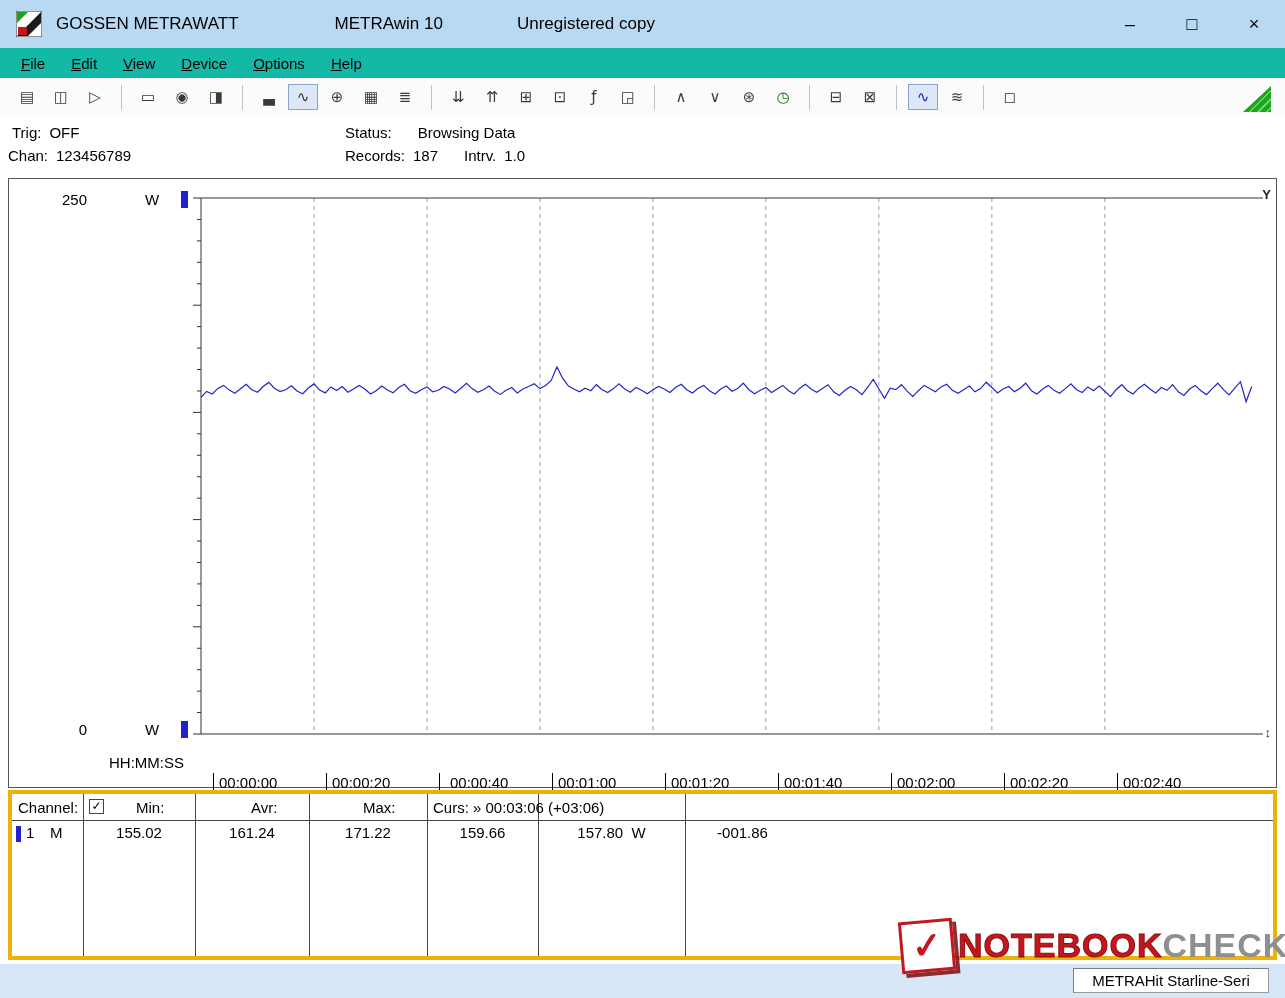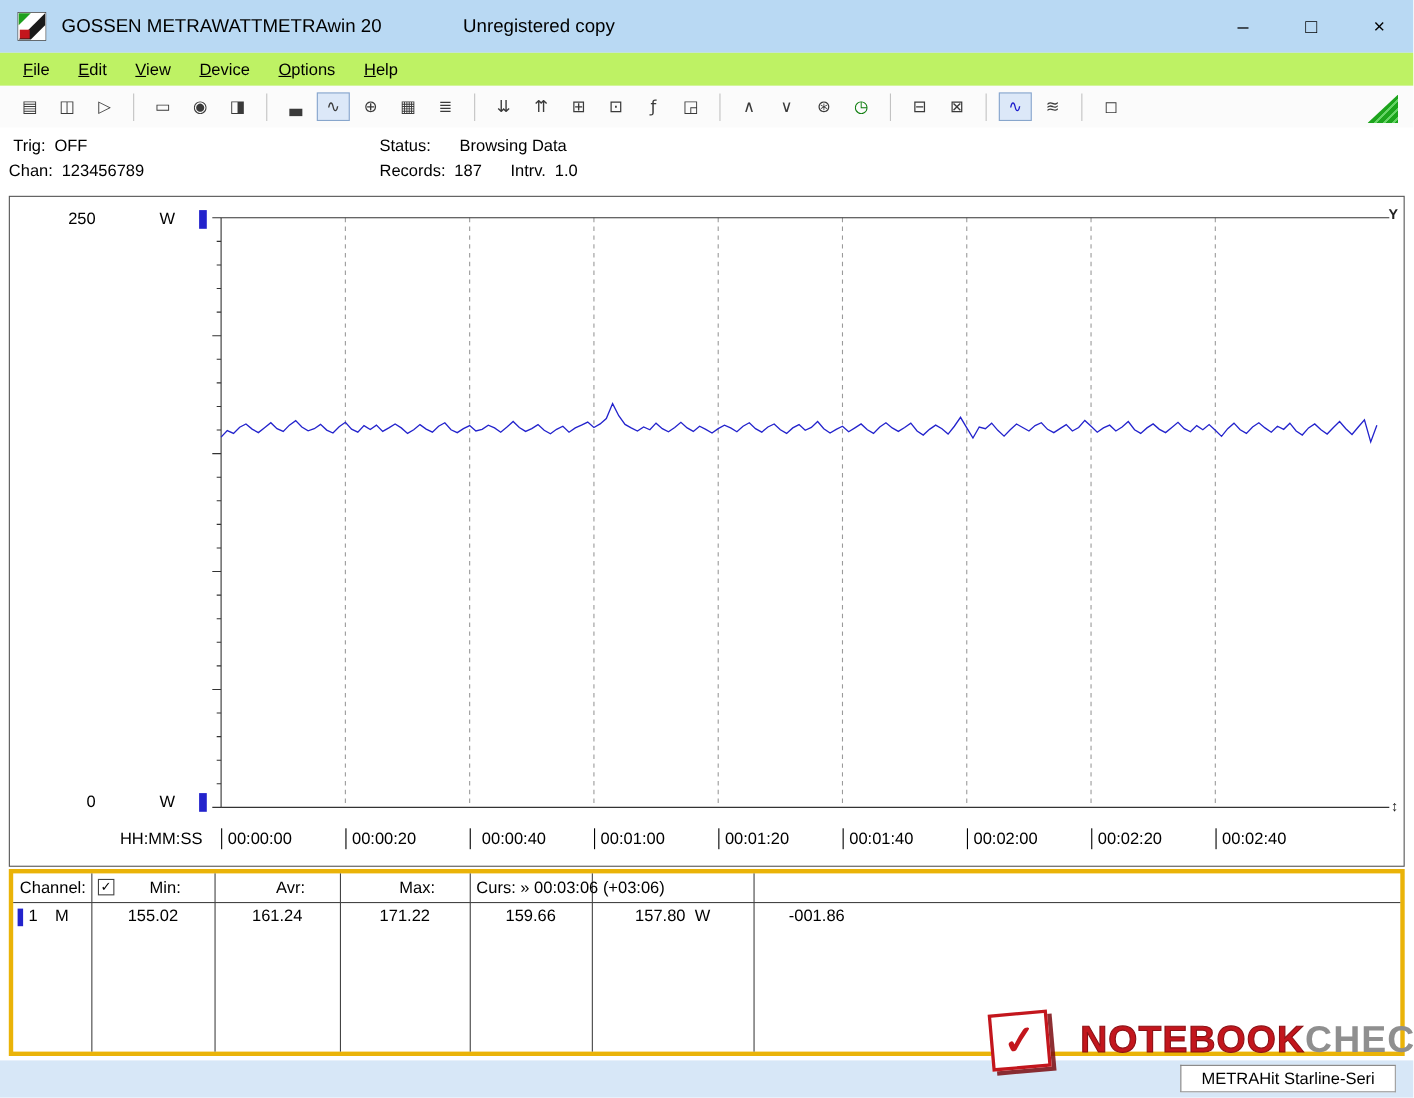--- a/index.html
+++ b/index.html
@@ -3,28 +3,28 @@
 <meta charset="utf-8">
 <style>
   * { box-sizing: border-box; margin: 0; padding: 0; }
   html,body { width:1285px; height:998px; overflow:hidden; }
   body { font-family:"Liberation Sans", sans-serif; background:#ffffff; position:relative; color:#000; }
 
   
   .titlebar { position:absolute; left:0; top:0; width:1285px; height:48px;
     background:#b9d9f3; display:flex; align-items:center; padding-left:16px; font-size:17px; }
   .titlebar .app-logo { width:26px; height:26px; margin-right:14px; flex:0 0 auto; }
-  .titlebar .t1 { }
+  .titlebar .t1 { margin-right:96px; }
   .titlebar .t2 { margin-right:74px; }
   .win-controls { margin-left:auto; display:flex; align-items:center; height:100%; }
   .win-btn { width:62px; height:100%; display:flex; align-items:center; justify-content:center;
     font-size:18px; cursor:default; }
 
   
-  .menubar { position:absolute; left:0; top:48px; width:1285px; height:30px; background:#bef264;
+  .menubar { position:absolute; left:0; top:48px; width:1285px; height:30px; background:#14b8a6;
     display:flex; align-items:center; padding-left:8px; font-size:15px; }
   .menu-item { padding:4px 13px; }
   .menu-item u { text-decoration:underline; }
 
   
   .toolbar { position:absolute; left:0; top:78px; width:1285px; height:38px; background:#fbfbfb;
     display:flex; align-items:center; padding-left:12px; gap:4px; }
   .tbtn { width:30px; height:26px; border:1px solid transparent; background:transparent;
     font-family:"DejaVu Sans", sans-serif; font-size:15px; color:#3a3a3a; line-height:1;
     display:flex; align-items:center; justify-content:center; }
@@ -44,22 +44,22 @@
   
   .chart-panel { position:absolute; left:8px; top:178px; width:1269px; height:610px;
     border:1px solid #555; background:#fff; }
   .ylab { position:absolute; font-size:15px; }
   .ylab.num { width:40px; text-align:right; }
   .chmark { position:absolute; width:7px; height:17px; background:#2323cc; }
   #chart-svg { position:absolute; left:0; top:0; }
   #chart-svg .grid { stroke:#9a9a9a; stroke-width:1; stroke-dasharray:4 4; }
   #chart-svg .axis { stroke:#333; stroke-width:1; }
   .xlabels { position:absolute; left:0; top:0; width:100%; height:100%; pointer-events:none; }
-  .xtick { position:absolute; top:574px; border-left:1px solid #000; padding-left:5px;
-    height:19px; line-height:19px; font-size:15px; white-space:nowrap; }
+  .xtick { position:absolute; top:594px; border-left:1px solid #000; padding-left:5px;
+    height:19px; line-height:19px; font-size:15px; white-space:nowrap;margin-left:12px; }
   .xlab-title { position:absolute; left:100px; top:574px; height:19px; line-height:19px; font-size:15px; }
   .yctrl { position:absolute; font-size:13px; color:#222; }
 
   
   .bottom-panel { position:absolute; left:8px; top:790px; width:1269px; height:170px;
     border:4px solid #eab308; background:#fff; font-size:15px; }
   .vline { position:absolute; top:0; bottom:0; width:1px; background:#444; }
   .hline { position:absolute; left:0; right:0; top:26px; height:1px; background:#444; }
   .bp-cell { position:absolute; white-space:nowrap; }
   .bp-val { position:absolute; top:30px; text-align:center; }
@@ -75,35 +75,35 @@
 
   
   .watermark { position:absolute; left:898px; top:914px; width:375px; height:72px;
     pointer-events:none; z-index:5; }
   .wm-logo { position:absolute; left:2px; top:6px; width:54px; height:52px; background:#fff;
     border:3px solid #c3161d; transform:rotate(-5deg); box-shadow:4px 4px 0 rgba(122,11,15,0.85);
     display:flex; align-items:center; justify-content:center; }
   .wm-check { color:#c3161d; font-size:36px; font-weight:bold; }
   .wm-words { position:absolute; left:60px; top:12px; display:flex; font-size:34px; font-weight:bold;
     letter-spacing:1px; }
-  .wm-red { color:#c3161d;padding-left:24px; -webkit-text-stroke:1px #8a0e13; }
+  .wm-red { color:#c3161d; -webkit-text-stroke:1px #8a0e13; }
   .wm-gray { color:#8f8f8f; }
 </style>
 </head>
 <body>
 
 <div class="titlebar">
   <svg class="app-logo" viewBox="0 0 26 26">
     <rect x="0" y="0" width="26" height="26" fill="#ffffff" stroke="#222" stroke-width="1"></rect>
     <polygon points="1,25 25,1 25,12 12,25" fill="#1a1a1a"></polygon>
     <polygon points="1,12 12,1 1,1" fill="#1fa01f"></polygon>
     <rect x="2" y="16" width="9" height="8" fill="#c3161d"></rect>
   </svg>
   <span class="t1">GOSSEN METRAWATT</span>
-  <span class="t2">METRAwin 20</span>
+  <span class="t2">METRAwin 10</span>
   <span>Unregistered copy</span>
   <div class="win-controls">
     <div class="win-btn">–</div>
     <div class="win-btn">□</div>
     <div class="win-btn">×</div>
   </div>
 </div>
 
 <div class="menubar">
     <div class="menu-item"><u>F</u>ile</div>

